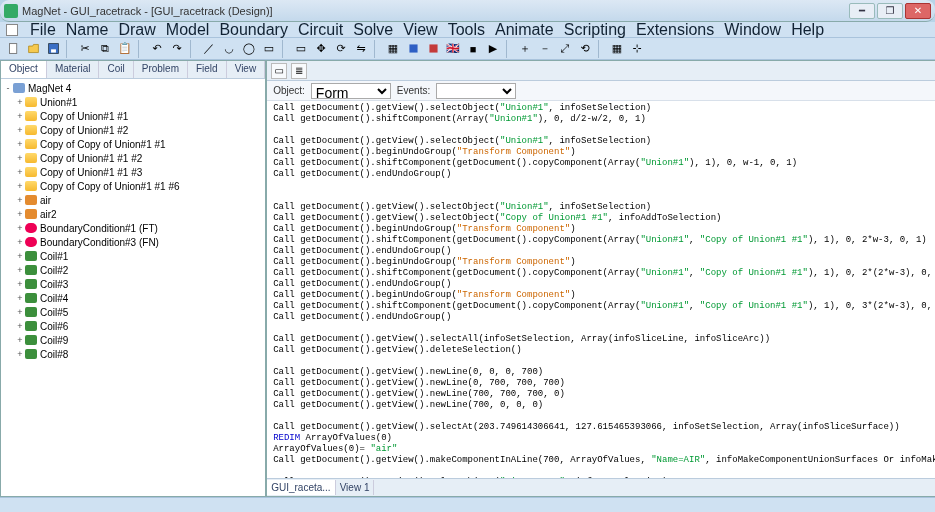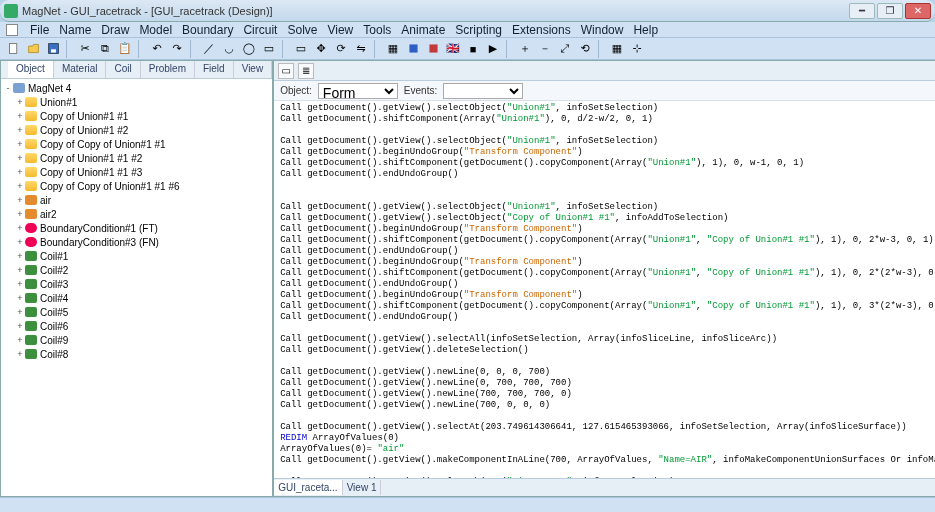--- a/index.html
+++ b/index.html
@@ -5,33 +5,33 @@
   * { box-sizing: border-box; margin: 0; padding: 0; }
   body { font-family: "Segoe UI", Tahoma, sans-serif; font-size: 10px; background: #b8d4e8; width: 935px; height: 512px; overflow: hidden; }
   
   .titlebar { height: 22px; background: linear-gradient(#dce8f4,#c4d9ec); display: flex; align-items: center; padding: 0 4px; border-bottom: 1px solid #8aa; border-radius: 9px; }
   .titlebar .icon { width: 14px; height: 14px; background: #3a6; border-radius: 2px; margin-right: 4px; }
   .titlebar .title { font-size: 11px; color: #333; flex: 1; }
   .titlebar .winbtns { display: flex; gap: 2px; }
   .titlebar .winbtn { width: 26px; height: 16px; background: #e8eef6; border: 1px solid #9bb; border-radius: 2px; display: flex; align-items: center; justify-content: center; font-size: 10px; color: #334; cursor: pointer; }
   .titlebar .winbtn.close { background: #d66; color: #fff; border-color: #a33; }
   
-  .menubar { height: 16px; background: #cfe1f2; display: flex; align-items: center; padding: 0 6px; gap: 10px; font-size: 12px; color: #123; border-bottom: 1px solid #a9c3dc; }
+  .menubar { height: 16px; background: #cfe1f2; display: flex; align-items: center; padding: 0 6px; gap: 10px; font-size: 16px; color: #123; border-bottom: 1px solid #a9c3dc; }
   .menubar span { cursor: pointer; }
   .menubar .docicon { width: 12px; height: 12px; background: #fff; border: 1px solid #888; margin-right: 2px; }
   
   .toolbar { height: 22px; background: #cfe1f2; display: flex; align-items: center; padding: 0 4px; gap: 2px; border-bottom: 1px solid #a9c3dc; }
   .tb { width: 18px; height: 18px; border: 1px solid transparent; border-radius: 2px; display: flex; align-items: center; justify-content: center; cursor: pointer; font-size: 11px; }
   .tbsep { width: 6px; height: 18px; border-left: 1px solid #a0b8cf; margin: 0 2px; }
   .tb svg { width: 13px; height: 13px; }
   
   .main { display: flex; height: calc(512px - 22px - 16px - 22px - 15px); }
   
   .leftpanel { width: 278px; background: #fff; border: 1px solid #8aa; display: flex; flex-direction: column; }
-  .tabs { height: 18px; display: flex; background: #e6eef6; border-bottom: 1px solid #bcd; font-size: 10px; padding-left: 7px; }
+  .tabs { height: 18px; display: flex; background: #e6eef6; border-bottom: 1px solid #bcd; font-size: 10px; }
   .tab { padding: 2px 8px; border-right: 1px solid #ccd; cursor: pointer; color: #346; background: #e6eef6; }
   .tab.active { background: #fff; }
   .tree { flex: 1; overflow: auto; padding: 2px 0; }
   .tree-item { display: flex; align-items: center; height: 14px; font-size: 10px; color: #000; white-space: nowrap; cursor: pointer; }
   .tree-item .twisty { width: 10px; text-align: center; color: #555; font-size: 9px; }
   .tree-item .ticon { width: 12px; height: 10px; margin-right: 3px; flex-shrink: 0; }
   .ticon.root { background: #7aa0d4; border-radius: 2px; }
   .ticon.copy { background: linear-gradient(#ffd96b,#f6b92f); border-radius: 2px; }
   .ticon.air  { background: #e48b2f; border-radius: 2px; }
   .ticon.bc   { background: #e05; border-radius: 6px; }

